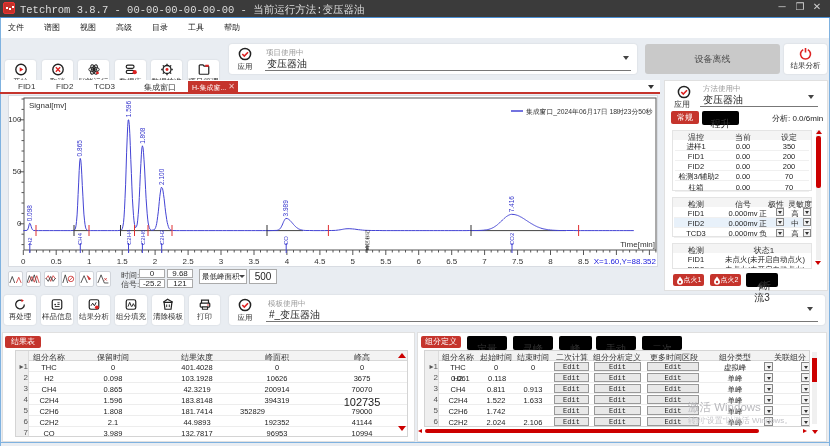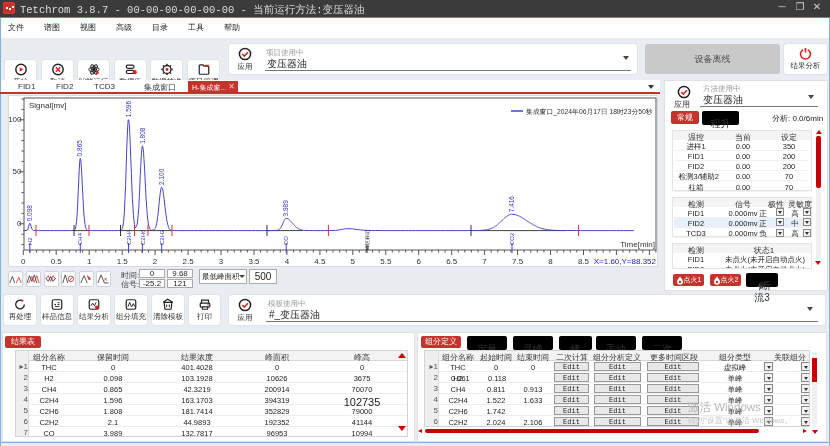--- a/index.html
+++ b/index.html
@@ -322,29 +322,29 @@
 <div class="abs" style="left:0px;top:33px;width:12px;text-align:right;font-size:8px;color:#555">3</div>
 <div class="abs" style="left:-12px;top:34px;width:90px;text-align:center;font-size:7.5px;color:#222">CH4</div>
 <div class="abs" style="left:52px;top:34px;width:90px;text-align:center;font-size:7.5px;color:#222">0.865</div>
 <div class="abs" style="left:136px;top:34px;width:90px;text-align:center;font-size:7.5px;color:#222">42.3219</div>
 <div class="abs" style="left:216px;top:34px;width:90px;text-align:center;font-size:7.5px;color:#222">200914</div>
 <div class="abs" style="left:301px;top:34px;width:90px;text-align:center;font-size:7.5px;color:#222">70070</div>
 <div class="abs" style="left:13px;top:43px;width:380px;height:11px;border-bottom:1px solid #ededed"></div>
 <div class="abs" style="left:0px;top:44px;width:12px;text-align:right;font-size:8px;color:#555">4</div>
 <div class="abs" style="left:-12px;top:45px;width:90px;text-align:center;font-size:7.5px;color:#222">C2H4</div>
 <div class="abs" style="left:52px;top:45px;width:90px;text-align:center;font-size:7.5px;color:#222">1.596</div>
-<div class="abs" style="left:136px;top:45px;width:90px;text-align:center;font-size:7.5px;color:#222">163.1703</div>
+<div class="abs" style="left:136px;top:45px;width:90px;text-align:center;font-size:7.5px;color:#222">183.8148</div>
 <div class="abs" style="left:216px;top:45px;width:90px;text-align:center;font-size:7.5px;color:#222">394319</div>
 <div class="abs" style="left:301px;top:45px;width:90px;text-align:center;font-size:11px;color:#222">102735</div>
 <div class="abs" style="left:13px;top:54px;width:380px;height:11px;border-bottom:1px solid #ededed"></div>
 <div class="abs" style="left:0px;top:55px;width:12px;text-align:right;font-size:8px;color:#555">5</div>
 <div class="abs" style="left:-12px;top:56px;width:90px;text-align:center;font-size:7.5px;color:#222">C2H6</div>
 <div class="abs" style="left:52px;top:56px;width:90px;text-align:center;font-size:7.5px;color:#222">1.808</div>
 <div class="abs" style="left:136px;top:56px;width:90px;text-align:center;font-size:7.5px;color:#222">181.7414</div>
-<div class="abs" style="left:216px;top:56px;width:90px;text-align:center;font-size:7.5px;color:#222">352829</div>
+<div class="abs" style="left:224px;top:56px;width:90px;text-align:left;font-size:7.5px;color:#222">352829</div>
 <div class="abs" style="left:301px;top:56px;width:90px;text-align:center;font-size:7.5px;color:#222">79000</div>
 <div class="abs" style="left:13px;top:65px;width:380px;height:11px;border-bottom:1px solid #ededed"></div>
 <div class="abs" style="left:0px;top:66px;width:12px;text-align:right;font-size:8px;color:#555">6</div>
 <div class="abs" style="left:-12px;top:67px;width:90px;text-align:center;font-size:7.5px;color:#222">C2H2</div>
 <div class="abs" style="left:52px;top:67px;width:90px;text-align:center;font-size:7.5px;color:#222">2.1</div>
 <div class="abs" style="left:136px;top:67px;width:90px;text-align:center;font-size:7.5px;color:#222">44.9893</div>
 <div class="abs" style="left:216px;top:67px;width:90px;text-align:center;font-size:7.5px;color:#222">192352</div>
 <div class="abs" style="left:301px;top:67px;width:90px;text-align:center;font-size:7.5px;color:#222">41144</div>
 <div class="abs" style="left:13px;top:76px;width:380px;height:11px;border-bottom:1px solid #ededed"></div>
 <div class="abs" style="left:0px;top:77px;width:12px;text-align:right;font-size:8px;color:#555">7</div>

